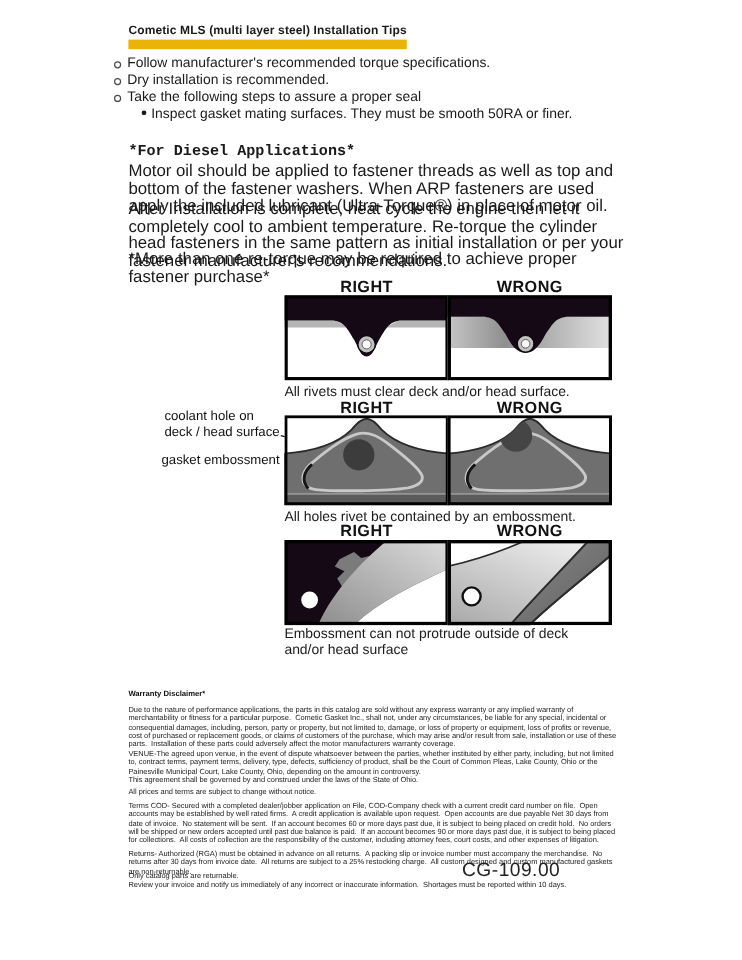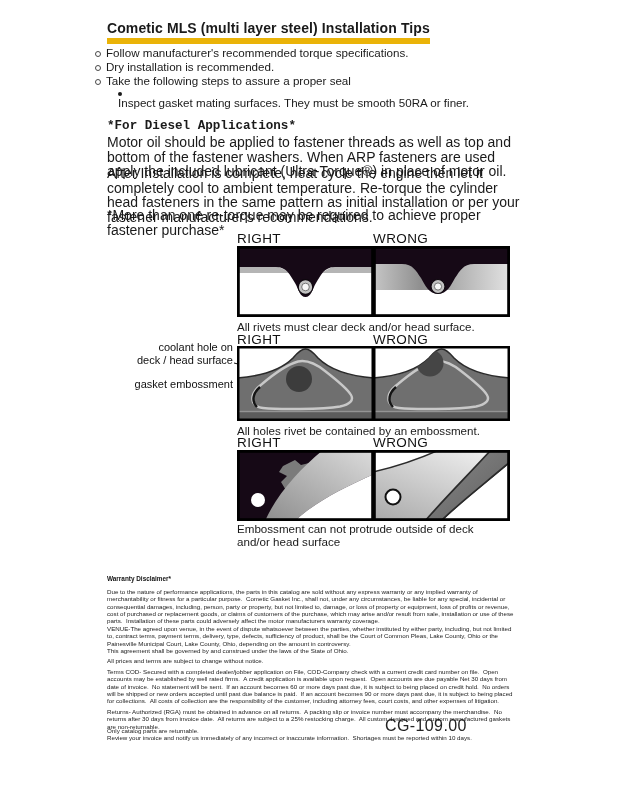--- a/index.html
+++ b/index.html
@@ -1,29 +1,29 @@
 <!DOCTYPE html>
 <html><head>
 <meta charset="utf-8">
 <style>
   html,body{margin:0;padding:0;background:#ffffff;}
   .page{position:relative;width:618px;height:800px;background:#ffffff;overflow:hidden;
         font-family:"Liberation Sans","DejaVu Sans",sans-serif;color:#1a1a1a;}
-  .title{position:absolute;left:107px;top:20px;font-size:14px;font-weight:bold;
-         border-bottom:6px solid #eab308;padding-bottom:2px;letter-spacing:.1px;}
+  .title{position:absolute;left:107px;top:20px;font-size:10px;font-weight:bold;
+         border-bottom:8px solid #eab308;padding-bottom:2px;letter-spacing:.1px;}
   .bullet{position:absolute;left:95px;display:flex;align-items:center;font-size:11.6px;line-height:13px;}
   .o-mark{flex:0 0 auto;width:4px;height:4px;border:1px solid #4a4a4a;border-radius:50%;margin:3.5px 5px 0 0;}
   .sub-bullet{position:absolute;left:118px;display:flex;align-items:flex-start;font-size:11.6px;line-height:13px;}
   .dot-mark{flex:0 0 auto;width:4px;height:4px;background:#1a1a1a;border-radius:50%;margin:4px 4px 0 0;}
   .h2{position:absolute;left:107px;font-size:12.6px;font-weight:bold;font-family:Liberation Mono, monospace;}
   .para{position:absolute;left:107px;width:416px;font-size:14px;line-height:14.6px;}
-  .fig-label{position:absolute;width:137px;font-size:13.5px;letter-spacing:.4px;color:#111;}
+  .fig-label{position:absolute;width:137px;text-align:center;font-size:13.5px;letter-spacing:.4px;color:#111;font-weight:bold;}
   .fig-caption{position:absolute;left:237px;font-size:11.6px;line-height:13px;white-space:pre-line;}
   .fig-box{position:absolute;display:block;}
-  .ann{position:absolute;font-size:11px;line-height:13px;text-align:right;white-space:pre-line;color:#111;}
+  .ann{position:absolute;font-size:11px;line-height:13px;text-align:left;white-space:pre-line;color:#111;}
   .warr{position:absolute;left:107px;width:412px;font-size:6.2px;line-height:7.3px;
         white-space:pre-wrap;color:#222;}
   .warr-head{position:absolute;left:107px;font-size:6.4px;font-weight:bold;color:#111;}
   .footer-code{position:absolute;left:385px;top:717px;font-size:16px;letter-spacing:.4px;color:#222;}
   .leader-overlay{position:absolute;pointer-events:none;}
 </style>
 </head>
 <body>
 
 <div class="page">
@@ -35,21 +35,21 @@
     <span>Follow manufacturer's recommended torque specifications.</span>
   </div>
   <div class="bullet" style="top:60px;">
     <span class="o-mark"></span>
     <span>Dry installation is recommended.</span>
   </div>
   <div class="bullet" style="top:74px;">
     <span class="o-mark"></span>
     <span>Take the following steps to assure a proper seal</span>
   </div>
-  <div class="sub-bullet" style="top:88px;flex-direction:column;">
+  <div class="sub-bullet" style="top:88px;">
     <span class="dot-mark"></span>
     <span>Inspect gasket mating surfaces.  They must be smooth 50RA or finer.</span>
   </div>
 
   <div class="h2" style="top:119px;">*For Diesel Applications*</div>
   <div class="para" style="top:135px;">Motor oil should be applied to fastener threads as well as top and bottom of the fastener washers. When ARP fasteners are used apply the included lubricant (Ultra-Torque®) in place of motor oil.</div>
   <div class="para" style="top:166px;">After Installation is complete, heat cycle the engine then let it completely cool to ambient temperature. Re-torque the cylinder head fasteners in the same pattern as initial installation or per your fastener manufacturer's recommendations.</div>
   <div class="para" style="top:208px;">*More than one re-torque may be required to achieve proper fastener purchase*</div>
 
   <div class="fig-label" style="left:237px;top:231px;">RIGHT</div>

